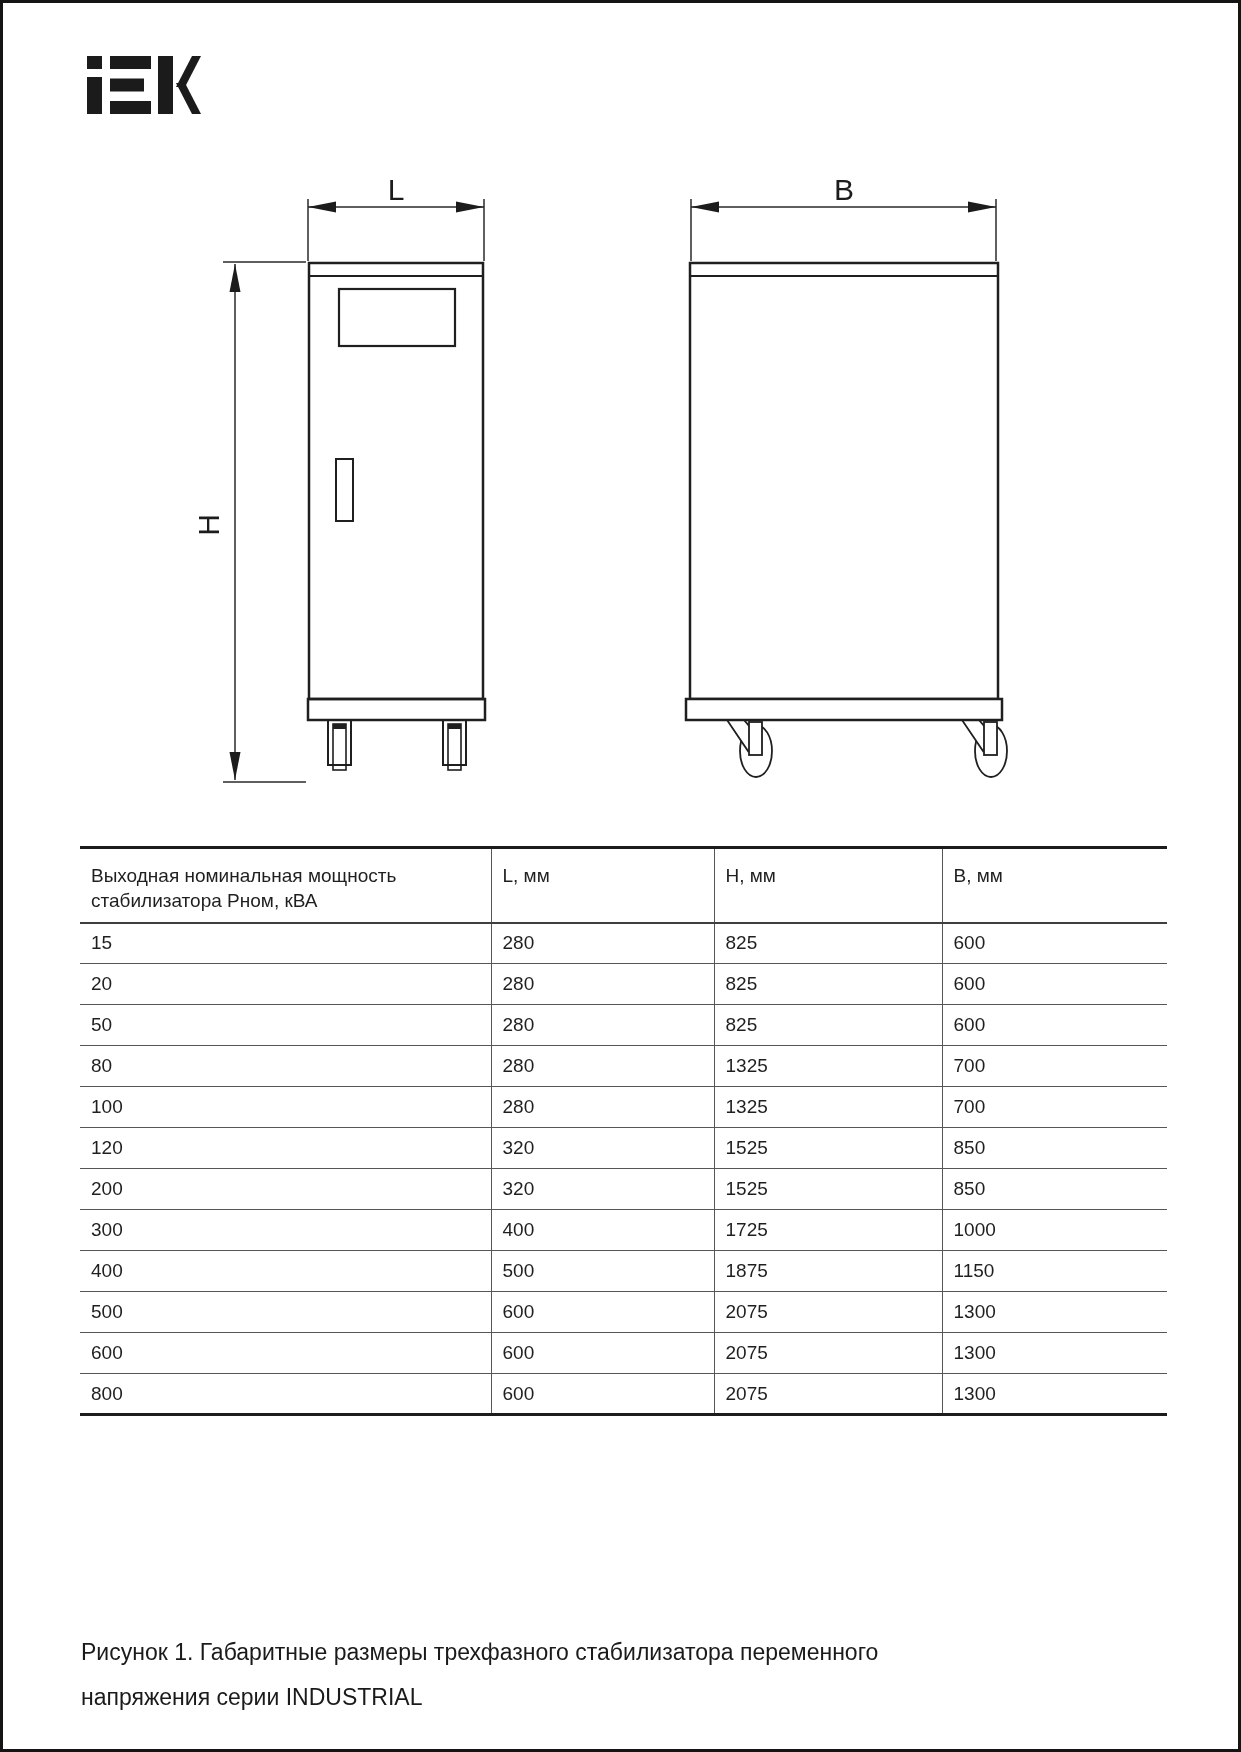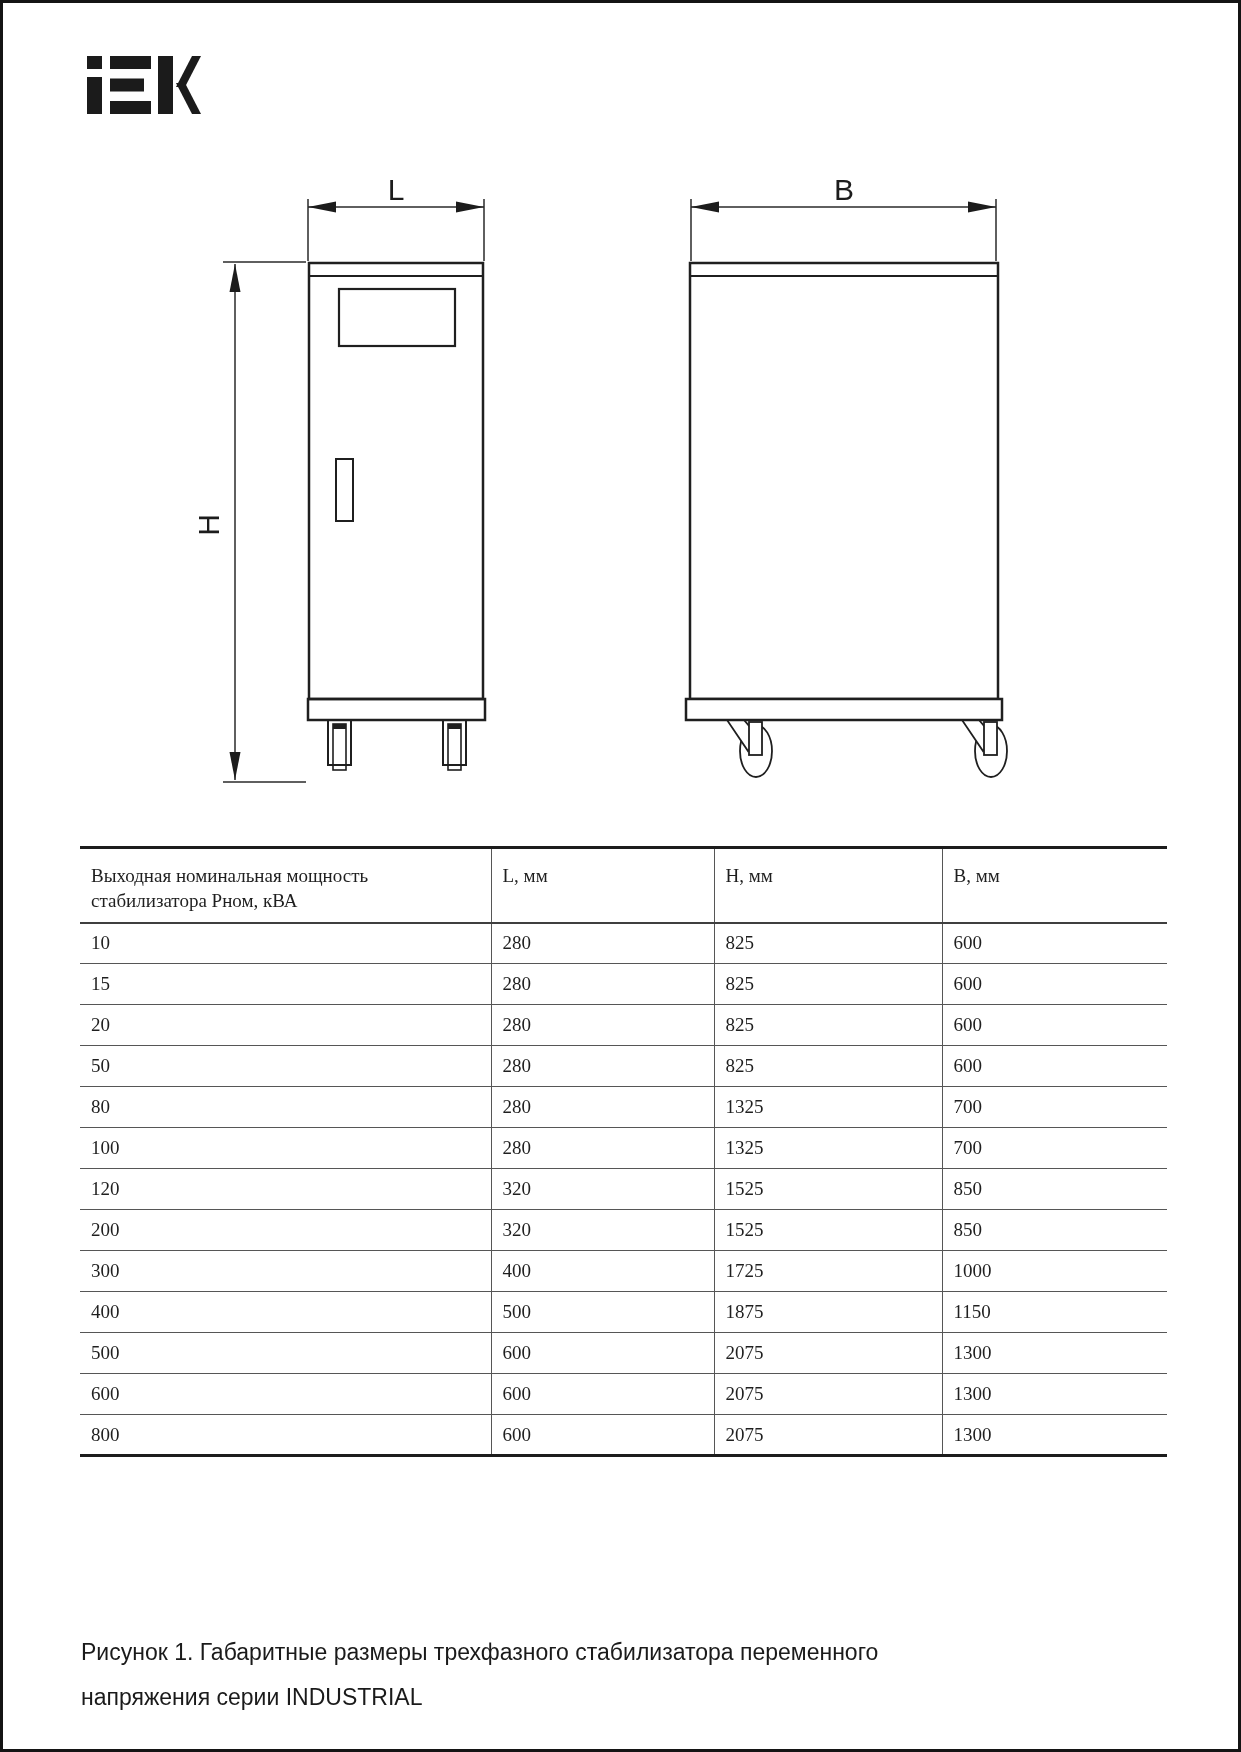--- a/index.html
+++ b/index.html
@@ -39,21 +39,21 @@
 
   .dim-table {
     position: absolute;
     left: 77px;
     top: 843px;
     width: 1087px;
     border-collapse: collapse;
     table-layout: fixed;
     border-top: 3px solid #1c1c1c;
     border-bottom: 3px solid #1c1c1c;
-    font-family: Liberation Serif, serif;
+    font-family: Liberation Sans, sans-serif;
     font-size: 19px;
     color: #1f1f1f;
   }
   .dim-table col.c1 { width: 411px; }
   .dim-table col.c2 { width: 223px; }
   .dim-table col.c3 { width: 228px; }
   .dim-table col.c4 { width: 225px; }
   .dim-table th {
     height: 75px;
     font-weight: 400;
@@ -203,26 +203,20 @@
           <div>Выходная номинальная мощность</div>
           <div>стабилизатора Рном, кВА</div>
         </th>
         <th>L, мм</th>
         <th>H, мм</th>
         <th>B, мм</th>
       </tr>
     </thead>
     <tbody>
         <tr>
-          <td>10</td>
-          <td>280</td>
-          <td>825</td>
-          <td>600</td>
-        </tr>
-        <tr>
           <td>15</td>
           <td>280</td>
           <td>825</td>
           <td>600</td>
         </tr>
         <tr>
           <td>20</td>
           <td>280</td>
           <td>825</td>
           <td>600</td>

